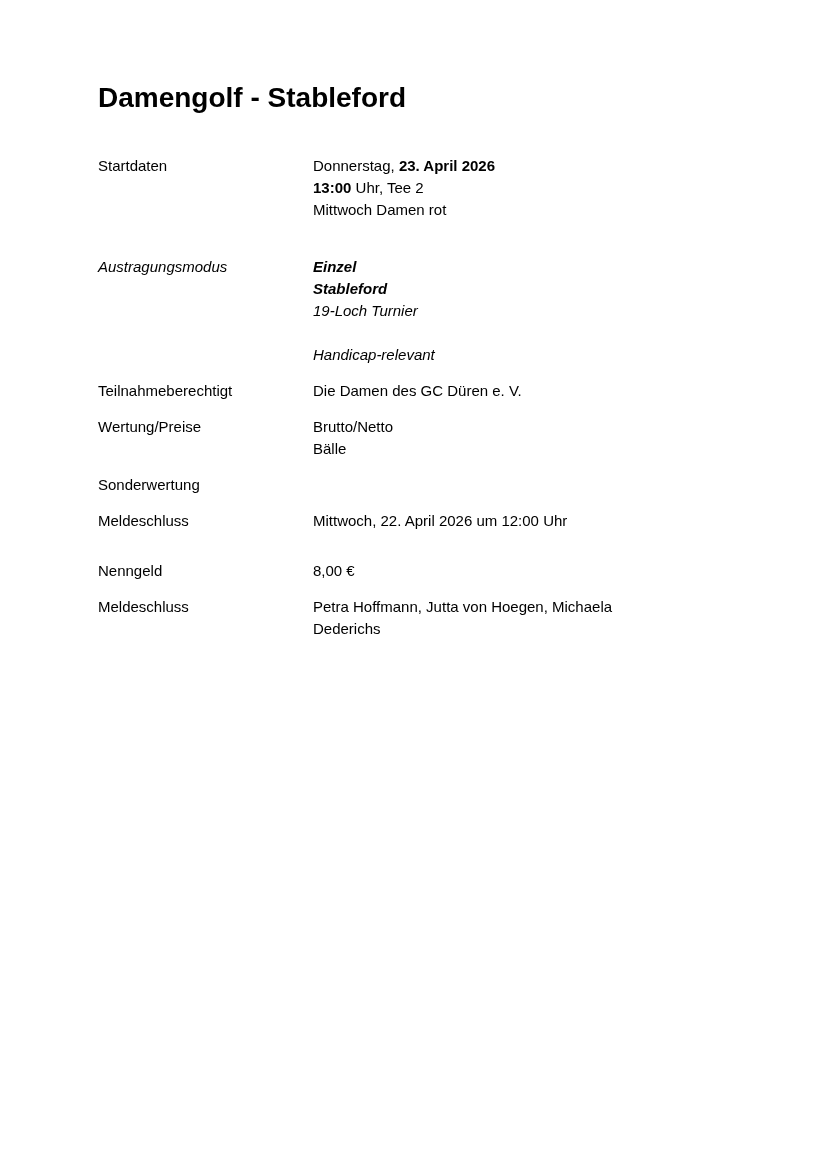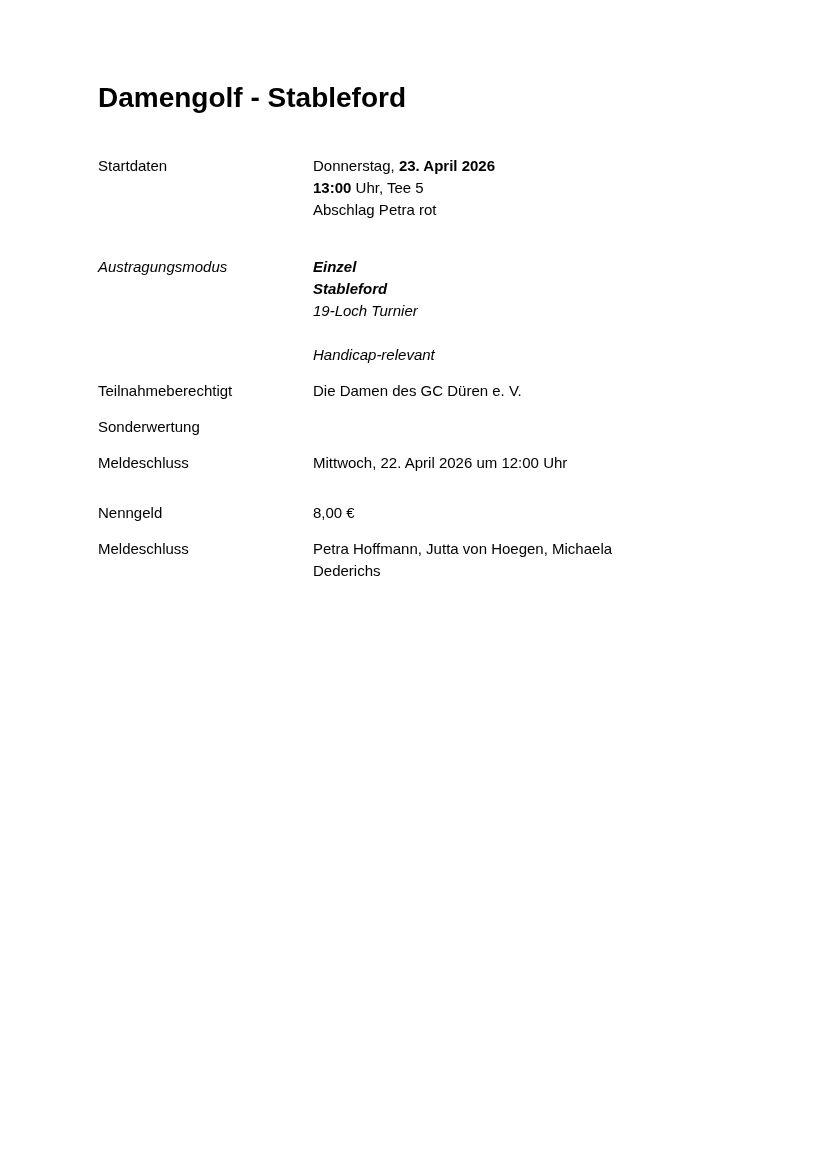--- a/index.html
+++ b/index.html
@@ -62,42 +62,51 @@
 
 <main class="page">
   <div class="content">
     <h1 class="title">Damengolf - Stableford</h1>
     <section id="fields">
         <div class="row first">
           <div class="row-label">Startdaten</div>
           <div class="row-value">
             <div class="paragraph">
               <div class="line"><span class="seg">Donnerstag, </span><span class="seg bold">23. April 2026</span></div>
-              <div class="line"><span class="seg bold">13:00</span><span class="seg"> Uhr, Tee 5</span></div>
-              <div class="line"><span class="seg">Abschlag Petra rot</span></div>
+              <div class="line"><span class="seg bold">13:00</span><span class="seg"> Uhr, Tee 2</span></div>
+              <div class="line"><span class="seg">Mittwoch Damen rot</span></div>
             </div>
           </div>
         </div>
         <div class="row xlarge">
           <div class="row-label">Austragungsmodus</div>
           <div class="row-value">
             <div class="paragraph">
               <div class="line"><span class="seg bold">Einzel</span></div>
               <div class="line"><span class="seg bold">Stableford</span></div>
               <div class="line"><span class="seg">19-Loch Turnier</span></div>
               <div class="line">&nbsp;</div>
               <div class="line"><span class="seg">Handicap-relevant</span></div>
             </div>
           </div>
         </div>
         <div class="row normal">
           <div class="row-label">Teilnahmeberechtigt</div>
           <div class="row-value">
             <div class="paragraph">
               <div class="line"><span class="seg">Die Damen des GC Düren e. V.</span></div>
+            </div>
+          </div>
+        </div>
+        <div class="row normal">
+          <div class="row-label">Wertung/Preise</div>
+          <div class="row-value">
+            <div class="paragraph">
+              <div class="line"><span class="seg">Brutto/Netto</span></div>
+              <div class="line"><span class="seg">Bälle</span></div>
             </div>
           </div>
         </div>
         <div class="row normal">
           <div class="row-label">Sonderwertung</div>
           <div class="row-value"></div>
         </div>
         <div class="row normal">
           <div class="row-label">Meldeschluss</div>
           <div class="row-value">

